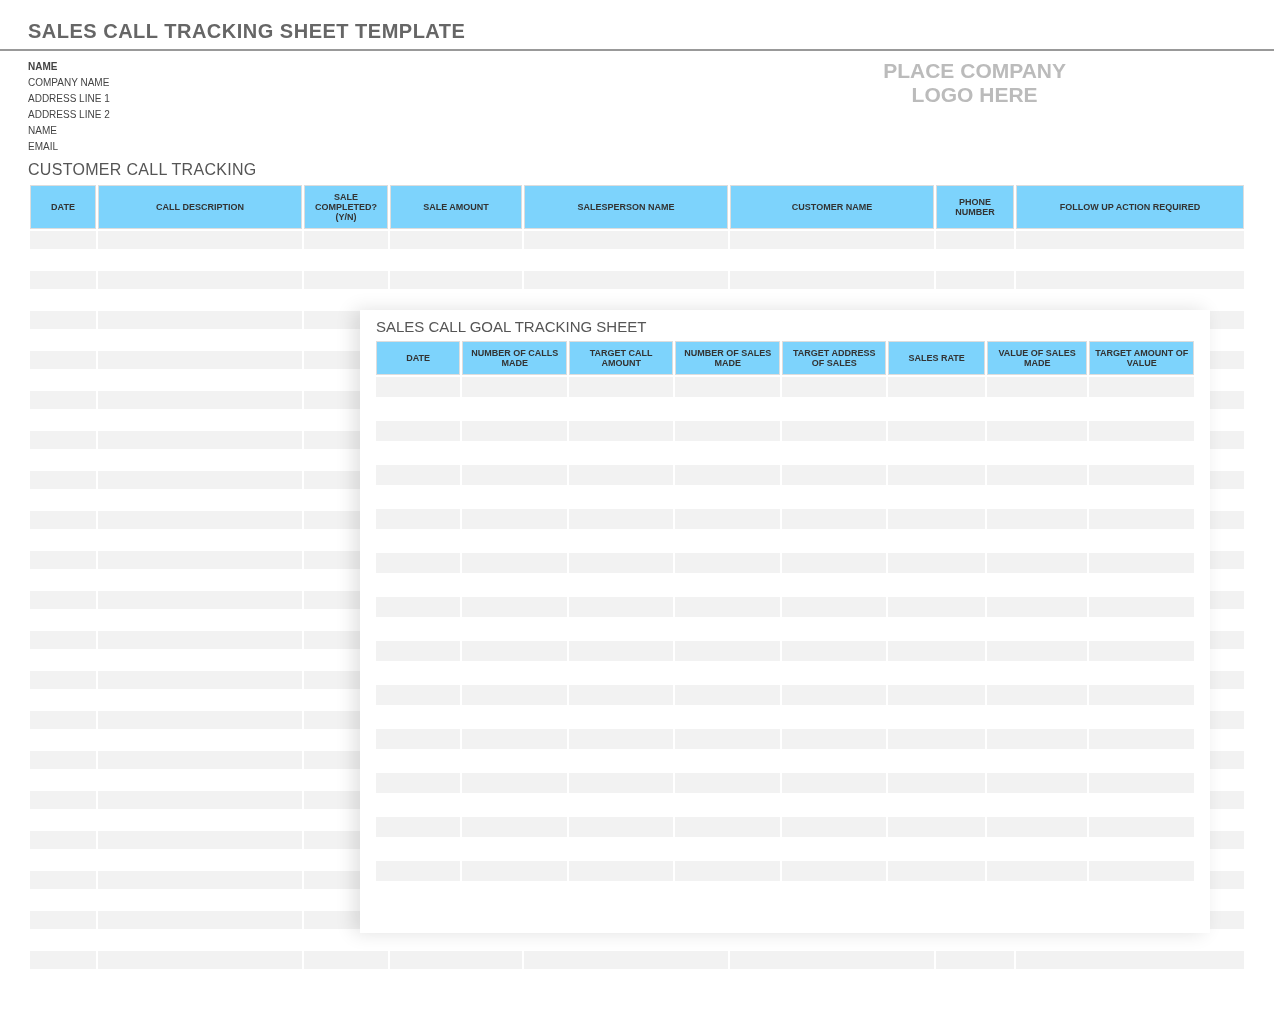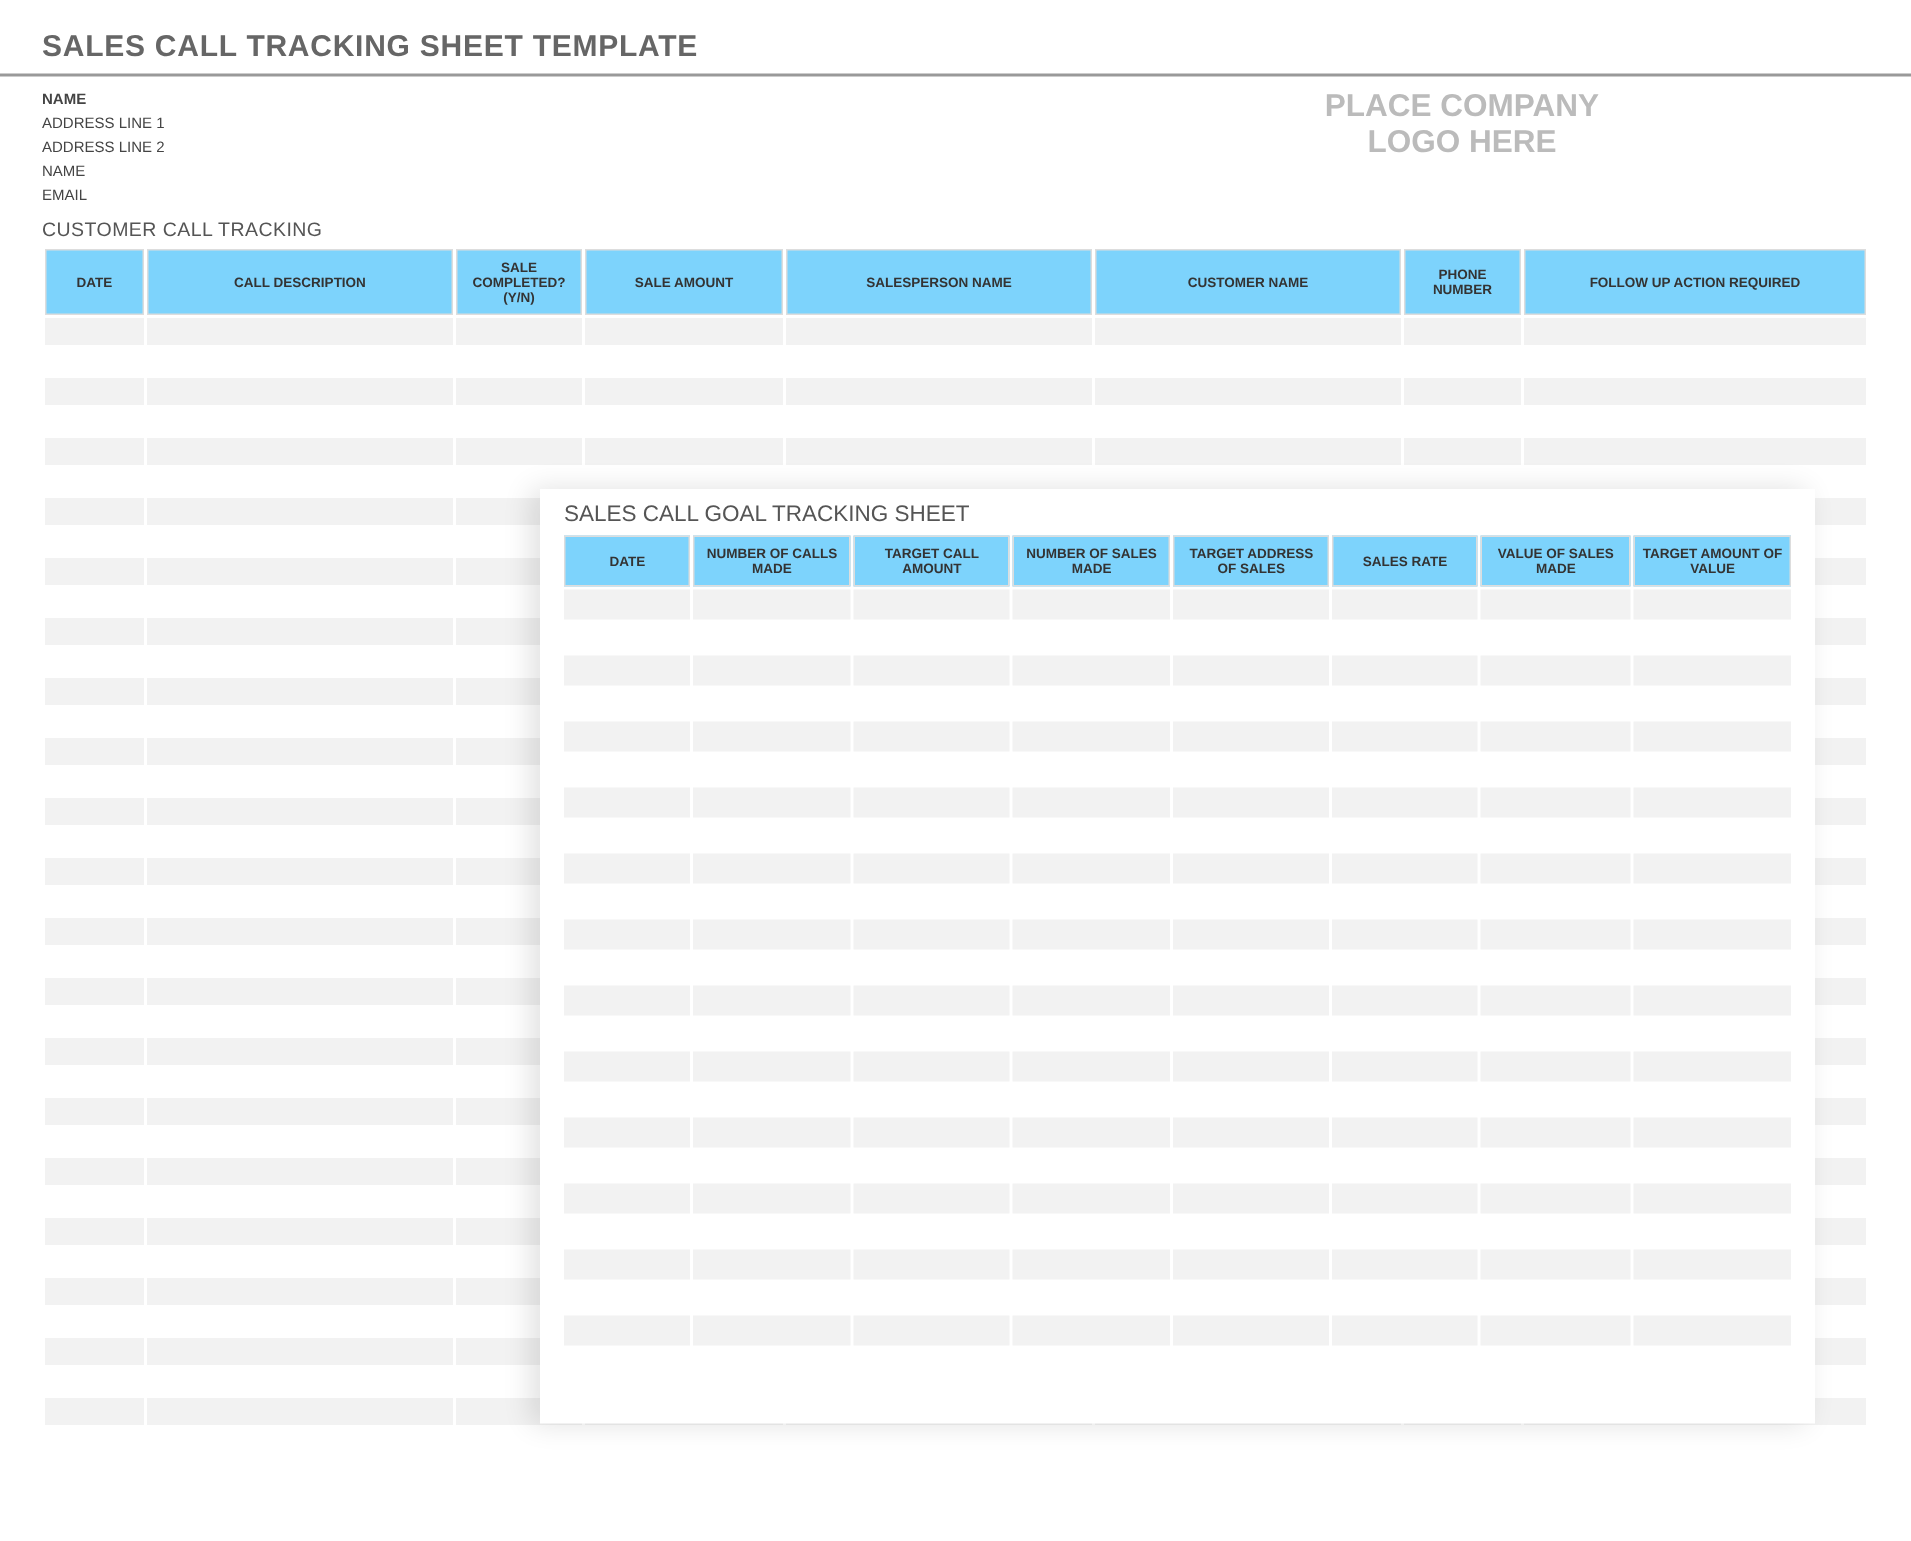--- a/index.html
+++ b/index.html
@@ -36,21 +36,21 @@
 .logo-placeholder {
   flex: 0 0 auto;
   font-size: 21px;
   font-weight: bold;
   color: #bbb;
   text-align: center;
   line-height: 1.15;
   padding-right: 180px;
 }
 .section-title {
-  font-size: 13px;
+  font-size: 16px;
   color: #555;
   padding: 2px 28px 4px 28px;
   letter-spacing: 0.3px;
 }
 .table-wrap {
   padding: 0 28px;
 }
 table {
   width: 100%;
   border-collapse: separate;
@@ -77,39 +77,39 @@
 }
 
 .overlay {
   position: absolute;
   left: 360px;
   top: 310px;
   width: 850px;
   background: #ffffff;
   box-shadow: -6px 0 18px rgba(0,0,0,0.12);
   padding: 8px 14px 28px 14px;
-  margin-top: 16px;
 }
 .overlay .section-title2 {
   font-size: 15px;
   color: #555;
   padding: 0 0 4px 2px;
 }
 .overlay table { width: 100%; }
 .overlay th { height: 32px; }
 .overlay td { height: 20px; }
 </style>
 </head>
 <body>
 
 <div class="page-title">SALES CALL TRACKING SHEET TEMPLATE</div>
 
 <div class="header-row">
   <div class="company-info">
     <div class="name-label">NAME</div>
+    <div>COMPANY NAME</div>
     <div>ADDRESS LINE 1</div>
     <div>ADDRESS LINE 2</div>
     <div>NAME</div>
     <div>EMAIL</div>
   </div>
   <div class="logo-placeholder">
     <div>PLACE COMPANY</div>
     <div>LOGO HERE</div>
   </div>
 </div>

